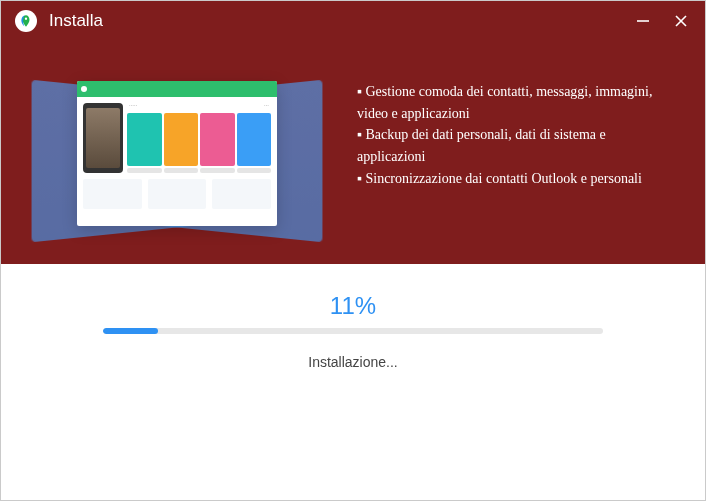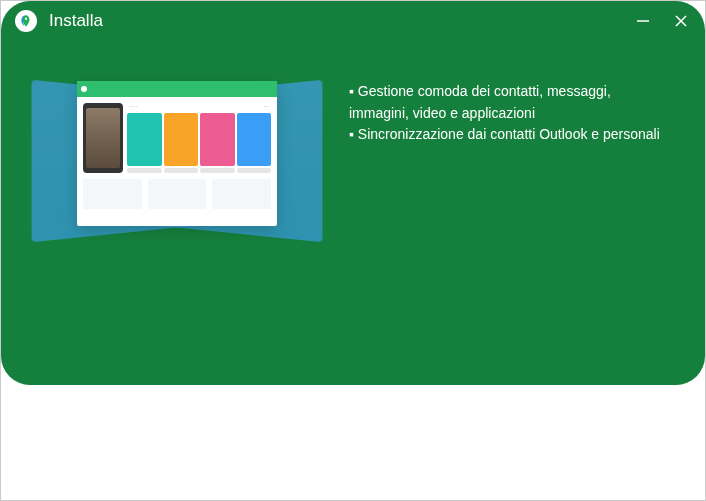--- a/index.html
+++ b/index.html
@@ -13,26 +13,25 @@
   .window {
     width: 706px;
     height: 501px;
     box-sizing: border-box;
     border: 1px solid #cacaca;
     display: flex;
     flex-direction: column;
     background: #fff;
   }
   .top-blue {
-    background: #15803d;
-    color: #fff;
-    height: 384px;
+    background: #7f1d1d;
+    color: #fff;
+    height: 263px;
     position: relative;
     overflow: hidden;
-    border-radius: 29px;
   }
   .titlebar {
     display: flex;
     align-items: center;
     height: 40px;
     padding: 0 14px;
   }
   .logo {
     width: 22px;
     height: 22px;
@@ -60,22 +59,23 @@
     height: 20px;
     display: flex;
     align-items: center;
     justify-content: center;
     cursor: pointer;
     color: #fff;
   }
   .content-row {
     display: flex;
     padding: 40px 36px 0 36px;
-    gap: 32px;
+    gap: 40px;
     align-items: flex-start;
+    font-family: Liberation Serif, serif;
   }
   .card-wrap {
     position: relative;
     width: 280px;
     height: 180px;
     flex-shrink: 0;
   }
   .card-behind {
     position: absolute;
     top: 10px;
@@ -243,19 +243,27 @@
               <div class="mini"></div>
                 <div class="mini"></div>
                 <div class="mini"></div>
             </div>
           </div>
         </div>
       </div>
 
       <div class="features">
         <div>▪ Gestione comoda dei contatti, messaggi, immagini, video e applicazioni</div>
+        <div>▪ Backup dei dati personali, dati di sistema e applicazioni</div>
         <div>▪ Sincronizzazione dai contatti Outlook e personali</div>
       </div>
     </div>
   </div>
 
+  <div class="bottom-white">
+    <div class="percent">11%</div>
+    <div class="bar">
+      <div class="bar-fill" style="width:11%"></div>
+    </div>
+    <div class="status">Installazione...</div>
+  </div>
 
 </div>
 
 </body></html>

